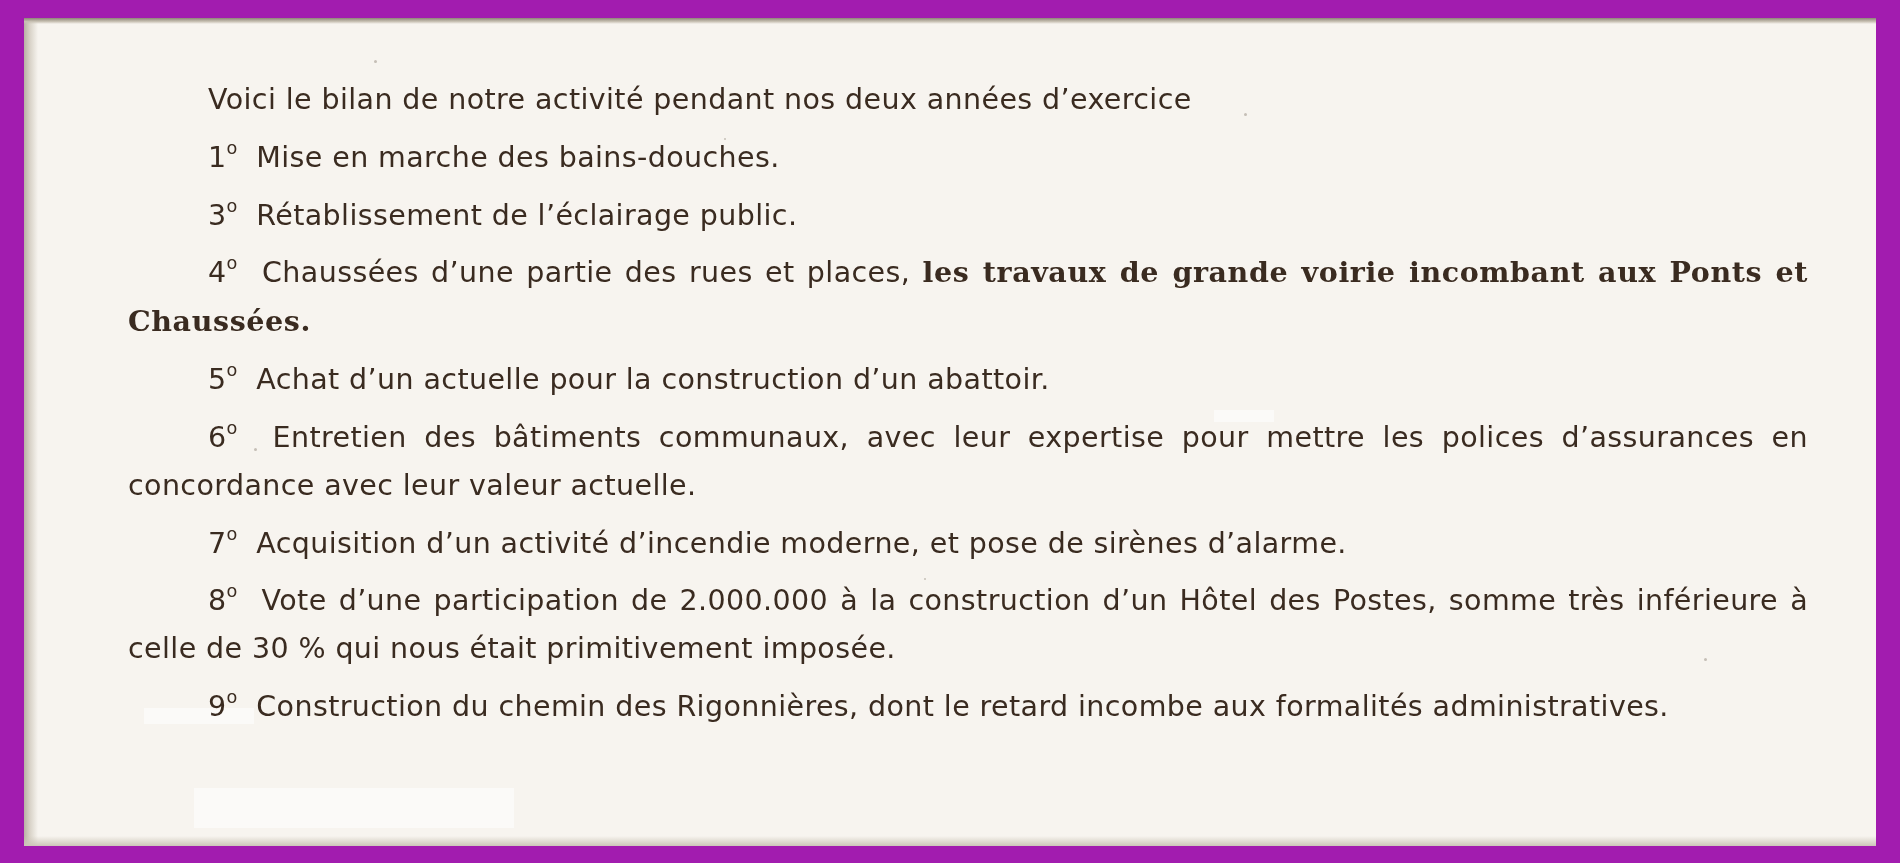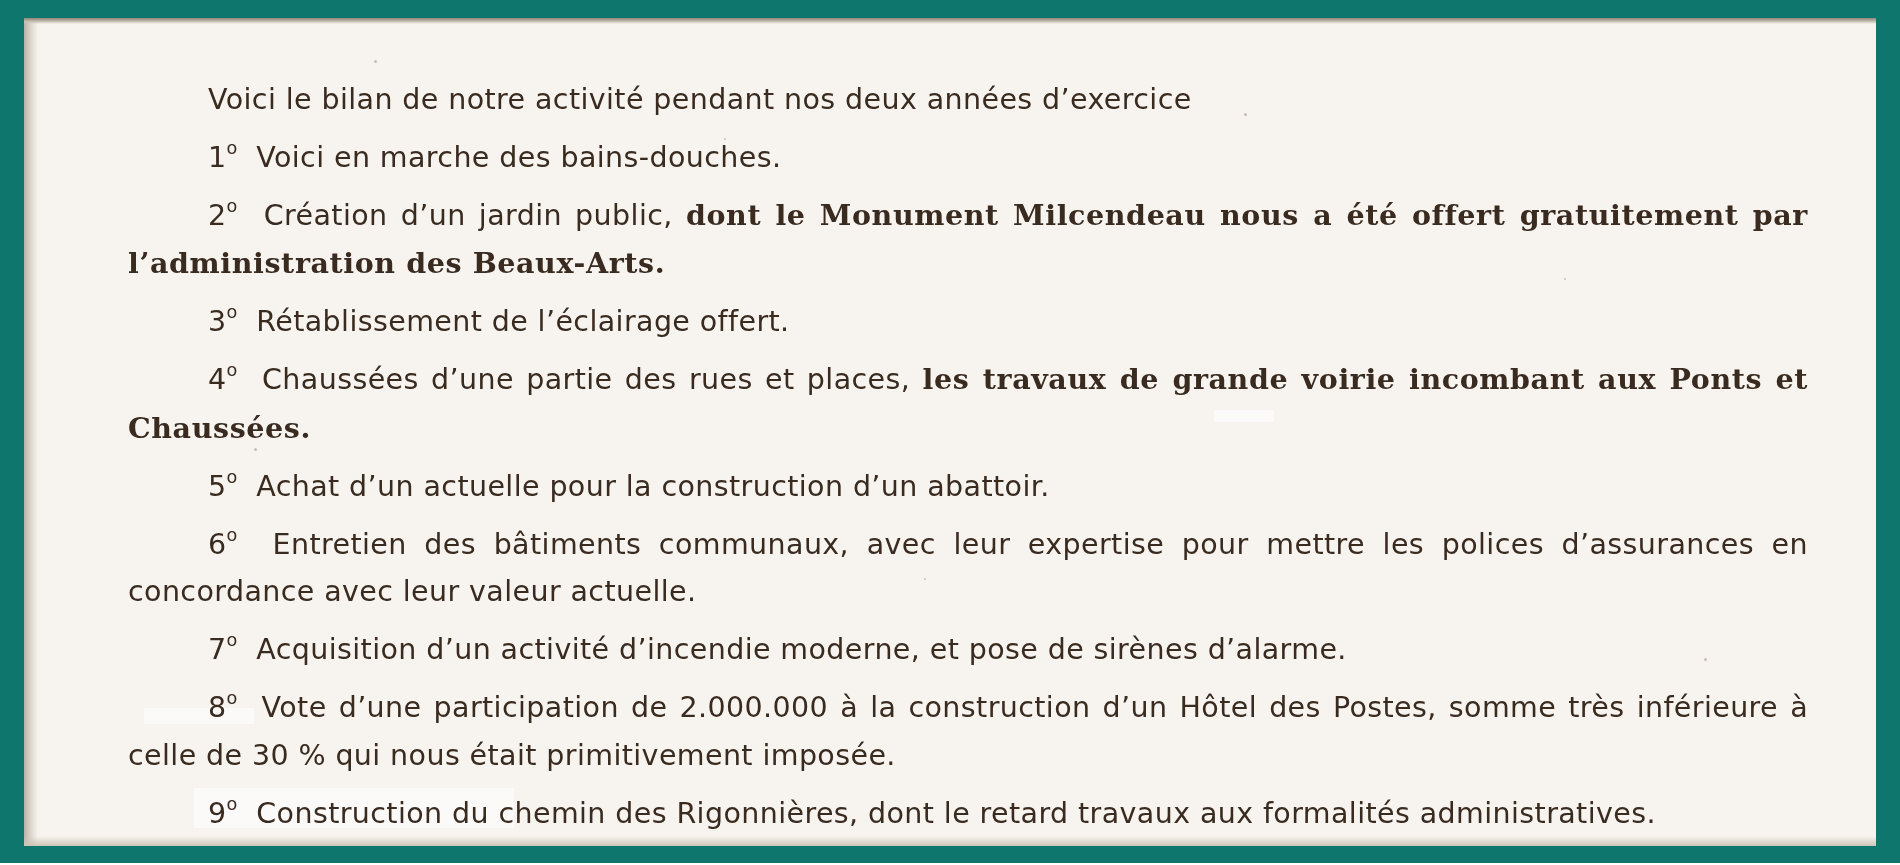--- a/index.html
+++ b/index.html
@@ -11,21 +11,21 @@
     width: 1900px;
     height: 865px;
     overflow: hidden;
     font-family: "Liberation Sans", sans-serif;
   }
 
   .scan-page {
     position: relative;
     width: 1900px;
     height: 863px;
-    background: #0f766e;
+    background: #a21caf;
     box-sizing: border-box;
   }
 
   
   .paper {
     position: absolute;
     left: 24px;
     top: 18px;
     width: 1852px;
     height: 828px;
@@ -123,35 +123,34 @@
     <div class="speck" style="left:1680px;top:640px;width:3px;height:3px;"></div>
     <div class="speck" style="left:540px;top:690px;width:2px;height:2px;"></div>
     <div class="smudge" style="left:120px;top:690px;width:110px;height:16px;"></div>
     <div class="smudge" style="left:170px;top:770px;width:320px;height:40px;"></div>
     <div class="smudge" style="left:1190px;top:392px;width:60px;height:12px;"></div>
 
     <div class="text-block">
 
       <p class="para"><span>Voici le bilan de notre activité pendant nos deux années d’exercice</span></p>
 
-      <p class="para"><span>1</span><span class="sup">o</span>&nbsp; <span>Voici en marche des bains-douches.</span></p>
+      <p class="para"><span>1</span><span class="sup">o</span>&nbsp; <span>Mise en marche des bains-douches.</span></p>
 
-      <p class="para"><span>2</span><span class="sup">o</span>&nbsp; <span>Création d’un jardin public, </span><span class="bold">dont le Monument Milcendeau nous a été offert gratuitement par l’administration des Beaux-Arts.</span></p>
 
-      <p class="para"><span>3</span><span class="sup">o</span>&nbsp; <span>Rétablissement de l’éclairage offert.</span></p>
+      <p class="para"><span>3</span><span class="sup">o</span>&nbsp; <span>Rétablissement de l’éclairage public.</span></p>
 
       <p class="para"><span>4</span><span class="sup">o</span>&nbsp; <span>Chaussées d’une partie des rues et places, </span><span class="bold">les travaux de grande voirie incombant aux Ponts et Chaussées.</span></p>
 
       <p class="para"><span>5</span><span class="sup">o</span>&nbsp; <span>Achat d’un actuelle pour la construction d’un abattoir.</span></p>
 
       <p class="para"><span>6</span><span class="sup">o</span>&nbsp; <span>Entretien des bâtiments communaux, avec leur expertise pour mettre les polices d’assurances en concordance avec leur valeur actuelle.</span></p>
 
       <p class="para"><span>7</span><span class="sup">o</span>&nbsp; <span>Acquisition d’un activité d’incendie moderne, et pose de sirènes d’alarme.</span></p>
 
       <p class="para"><span>8</span><span class="sup">o</span>&nbsp; <span>Vote d’une participation de 2.000.000 à la construction d’un Hôtel des Postes, somme très inférieure à celle de 30 % qui nous était primitivement imposée.</span></p>
 
-      <p class="para"><span>9</span><span class="sup">o</span>&nbsp; <span>Construction du chemin des Rigonnières, dont le retard travaux aux formalités administratives.</span></p>
+      <p class="para"><span>9</span><span class="sup">o</span>&nbsp; <span>Construction du chemin des Rigonnières, dont le retard incombe aux formalités administratives.</span></p>
 
       <p class="para">&nbsp; </p>
 
     </div>
   </div>
 </div>
 
 </body></html>

